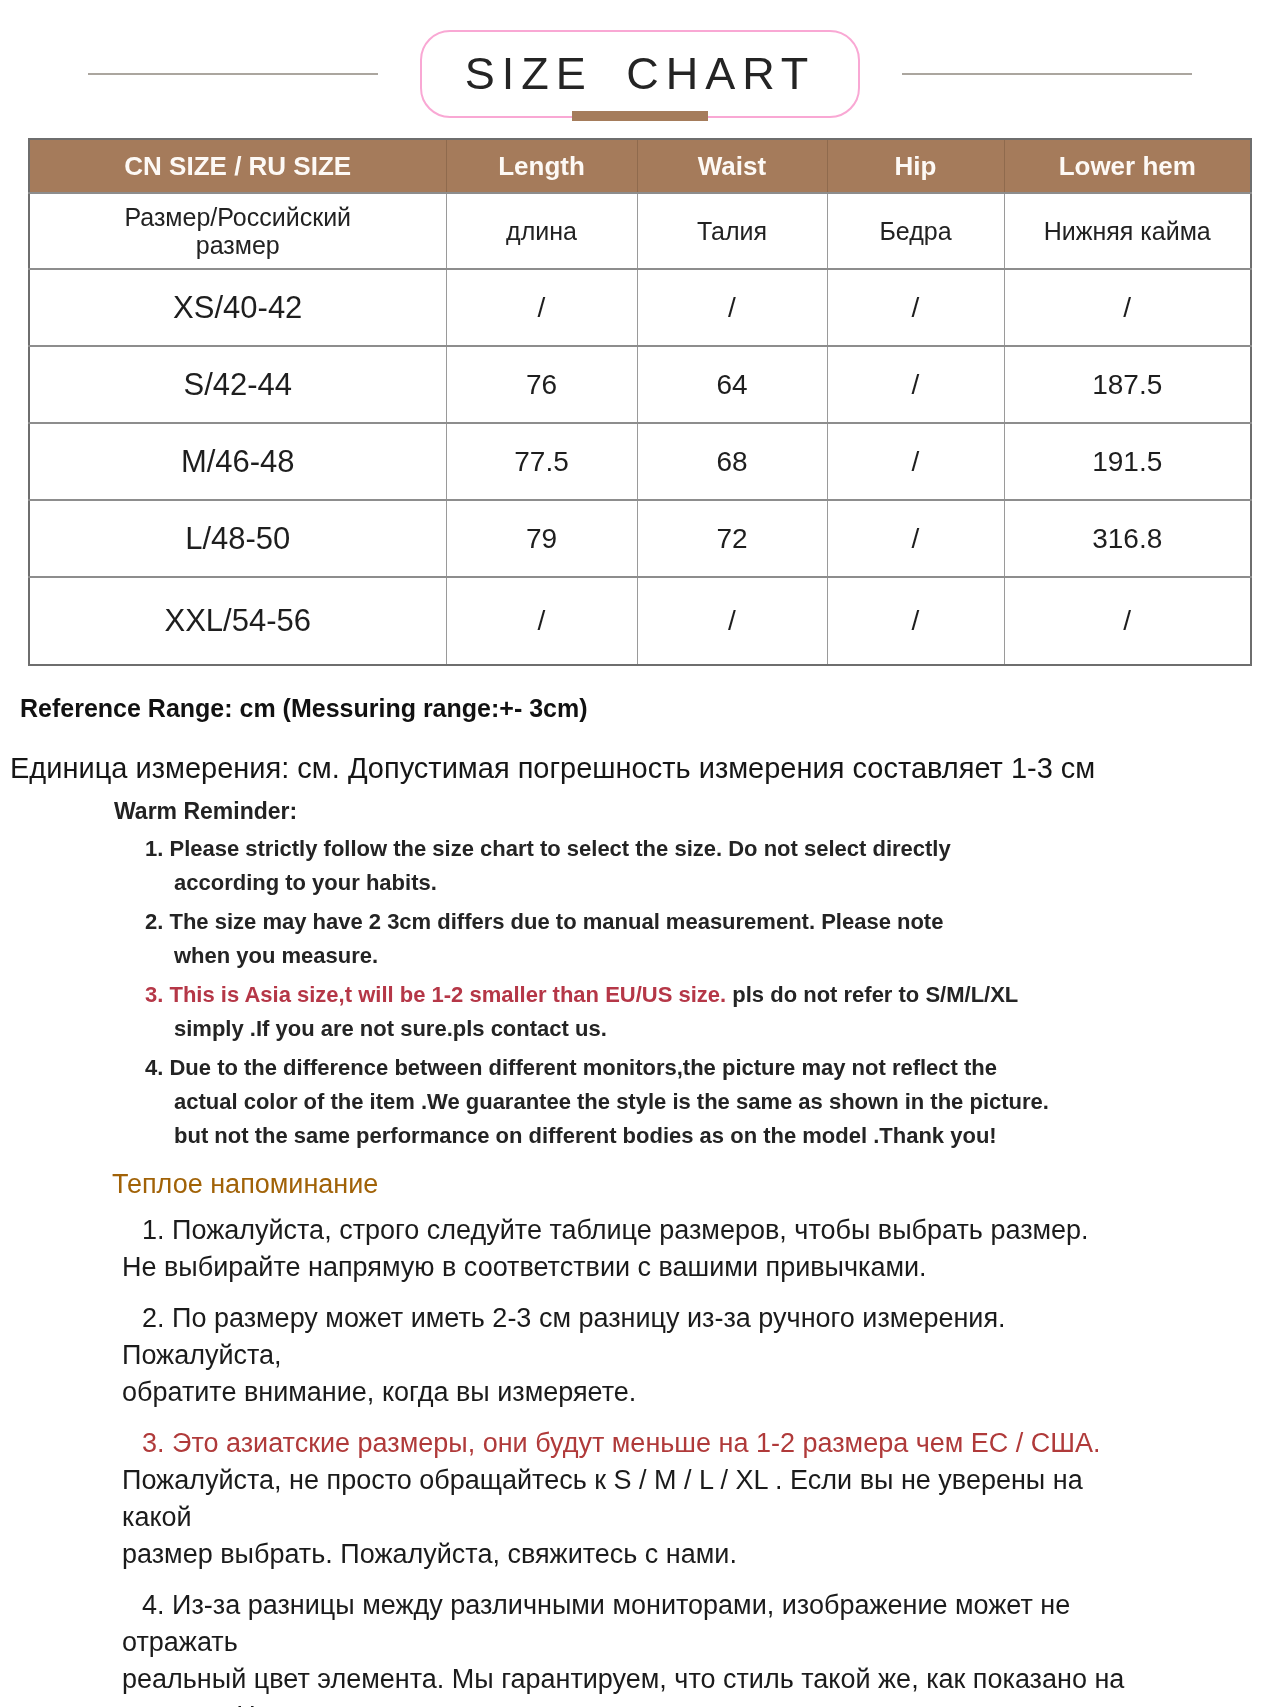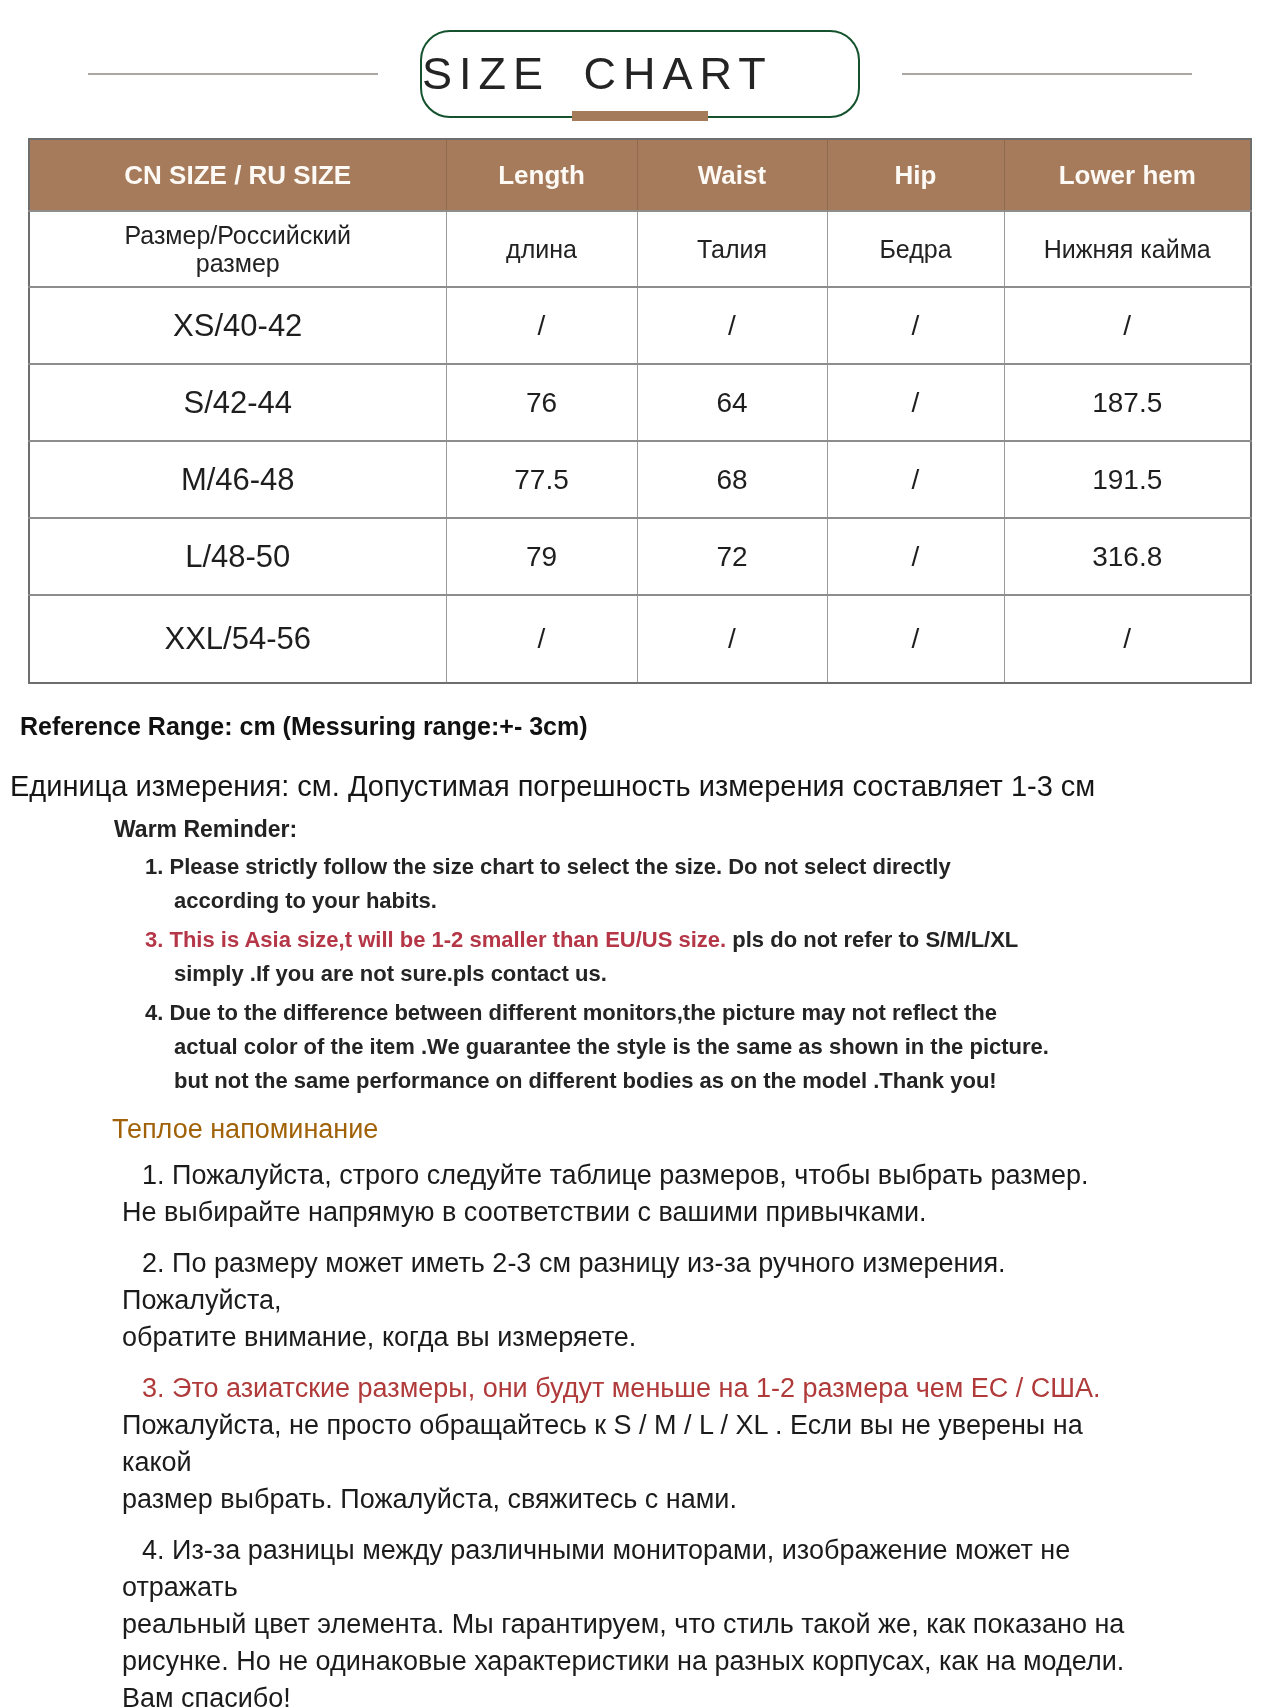--- a/index.html
+++ b/index.html
@@ -21,27 +21,27 @@
     justify-content: center;
     gap: 42px;
   }
   .hdr-line {
     width: 290px;
     height: 2px;
     background: #aba69f;
   }
   .title-box {
     position: relative;
-    border: 2px solid #14532d;
+    border: 2px solid #f9a8d4;
     border-radius: 30px;
     width: 440px;
     height: 88px;
     display: flex;
     align-items: center;
-    justify-content: flex-start;
+    justify-content: center;
   }
   .title-box h1 {
     font-size: 45px;
     font-weight: 500;
     letter-spacing: 7px;
     word-spacing: 14px;
     color: #242424;
     white-space: nowrap;
   }
   .title-underline {
@@ -67,21 +67,21 @@
     border-left: 1px solid #9a9a9a;
     border-top: 2px solid #8d8d8d;
     vertical-align: middle;
     padding: 0 4px;
   }
   tr.head-row th {
     background: #a57b5b;
     color: #fdf9f5;
     font-size: 26px;
     font-weight: 700;
-    height: 72px;
+    height: 54px;
     border-left: 1px solid #8f6a4d;
     border-top: none;
   }
   tr.subhead-row td {
     height: 76px;
     font-size: 25px;
     color: #222;
     white-space: pre-line;
     line-height: 28px;
   }
@@ -214,20 +214,22 @@
   </tbody>
 </table>
 
 <p class="note-ref">Reference Range: cm (Messuring range:+- 3cm)</p>
 <p class="note-unit-ru">Единица измерения: см. Допустимая погрешность измерения составляет 1-3 см</p>
 
 <p class="warm-title">Warm Reminder:</p>
 <div class="en-items">
   <p><span>1. Please strictly follow the size chart to select the size. Do not select directly
 according to your habits.</span></p>
+  <p><span>2. The size may have 2 3cm differs due to manual measurement. Please note
+when you measure.</span></p>
   <p><span class="red-en">3. This is Asia size,t will be 1-2 smaller than EU/US size.</span><span> pls do not refer to S/M/L/XL
 simply .If you are not sure.pls contact us.</span></p>
   <p><span>4. Due to the difference between different monitors,the picture may not reflect the
 actual color of the item .We guarantee the style is the same as shown in the picture.
 but not the same performance on different bodies as on the model .Thank you!</span></p>
 </div>
 
 <p class="ru-title">Теплое напоминание</p>
 <div class="ru-items">
   <p><span>1. Пожалуйста, строго следуйте таблице размеров, чтобы выбрать размер.

